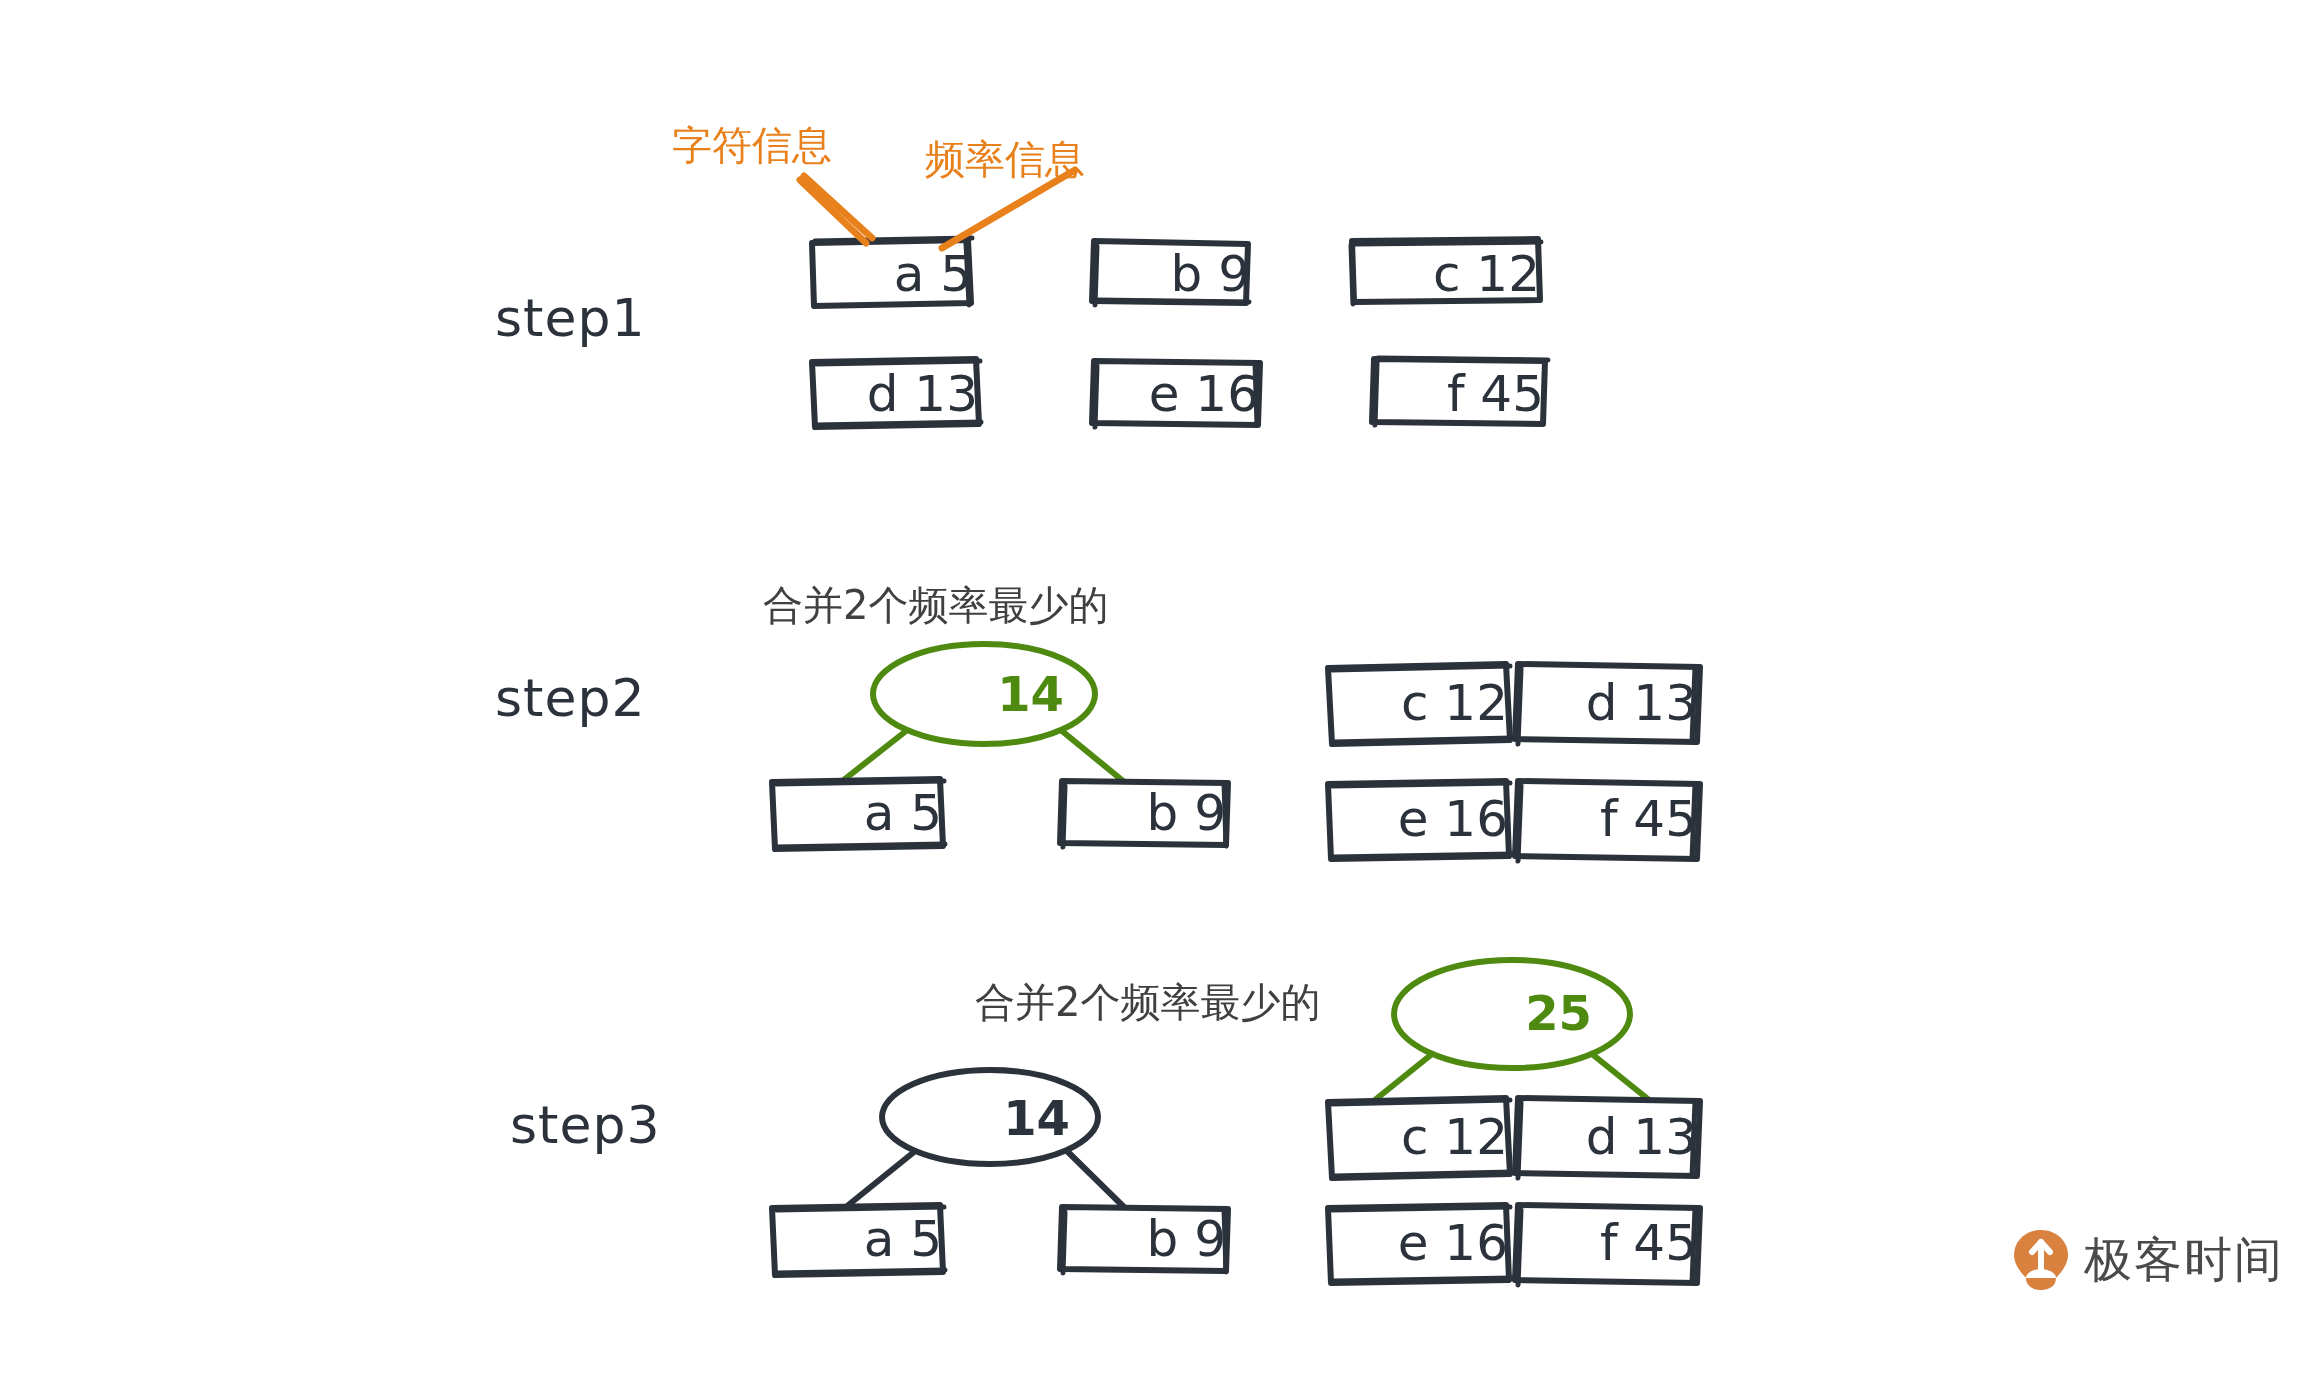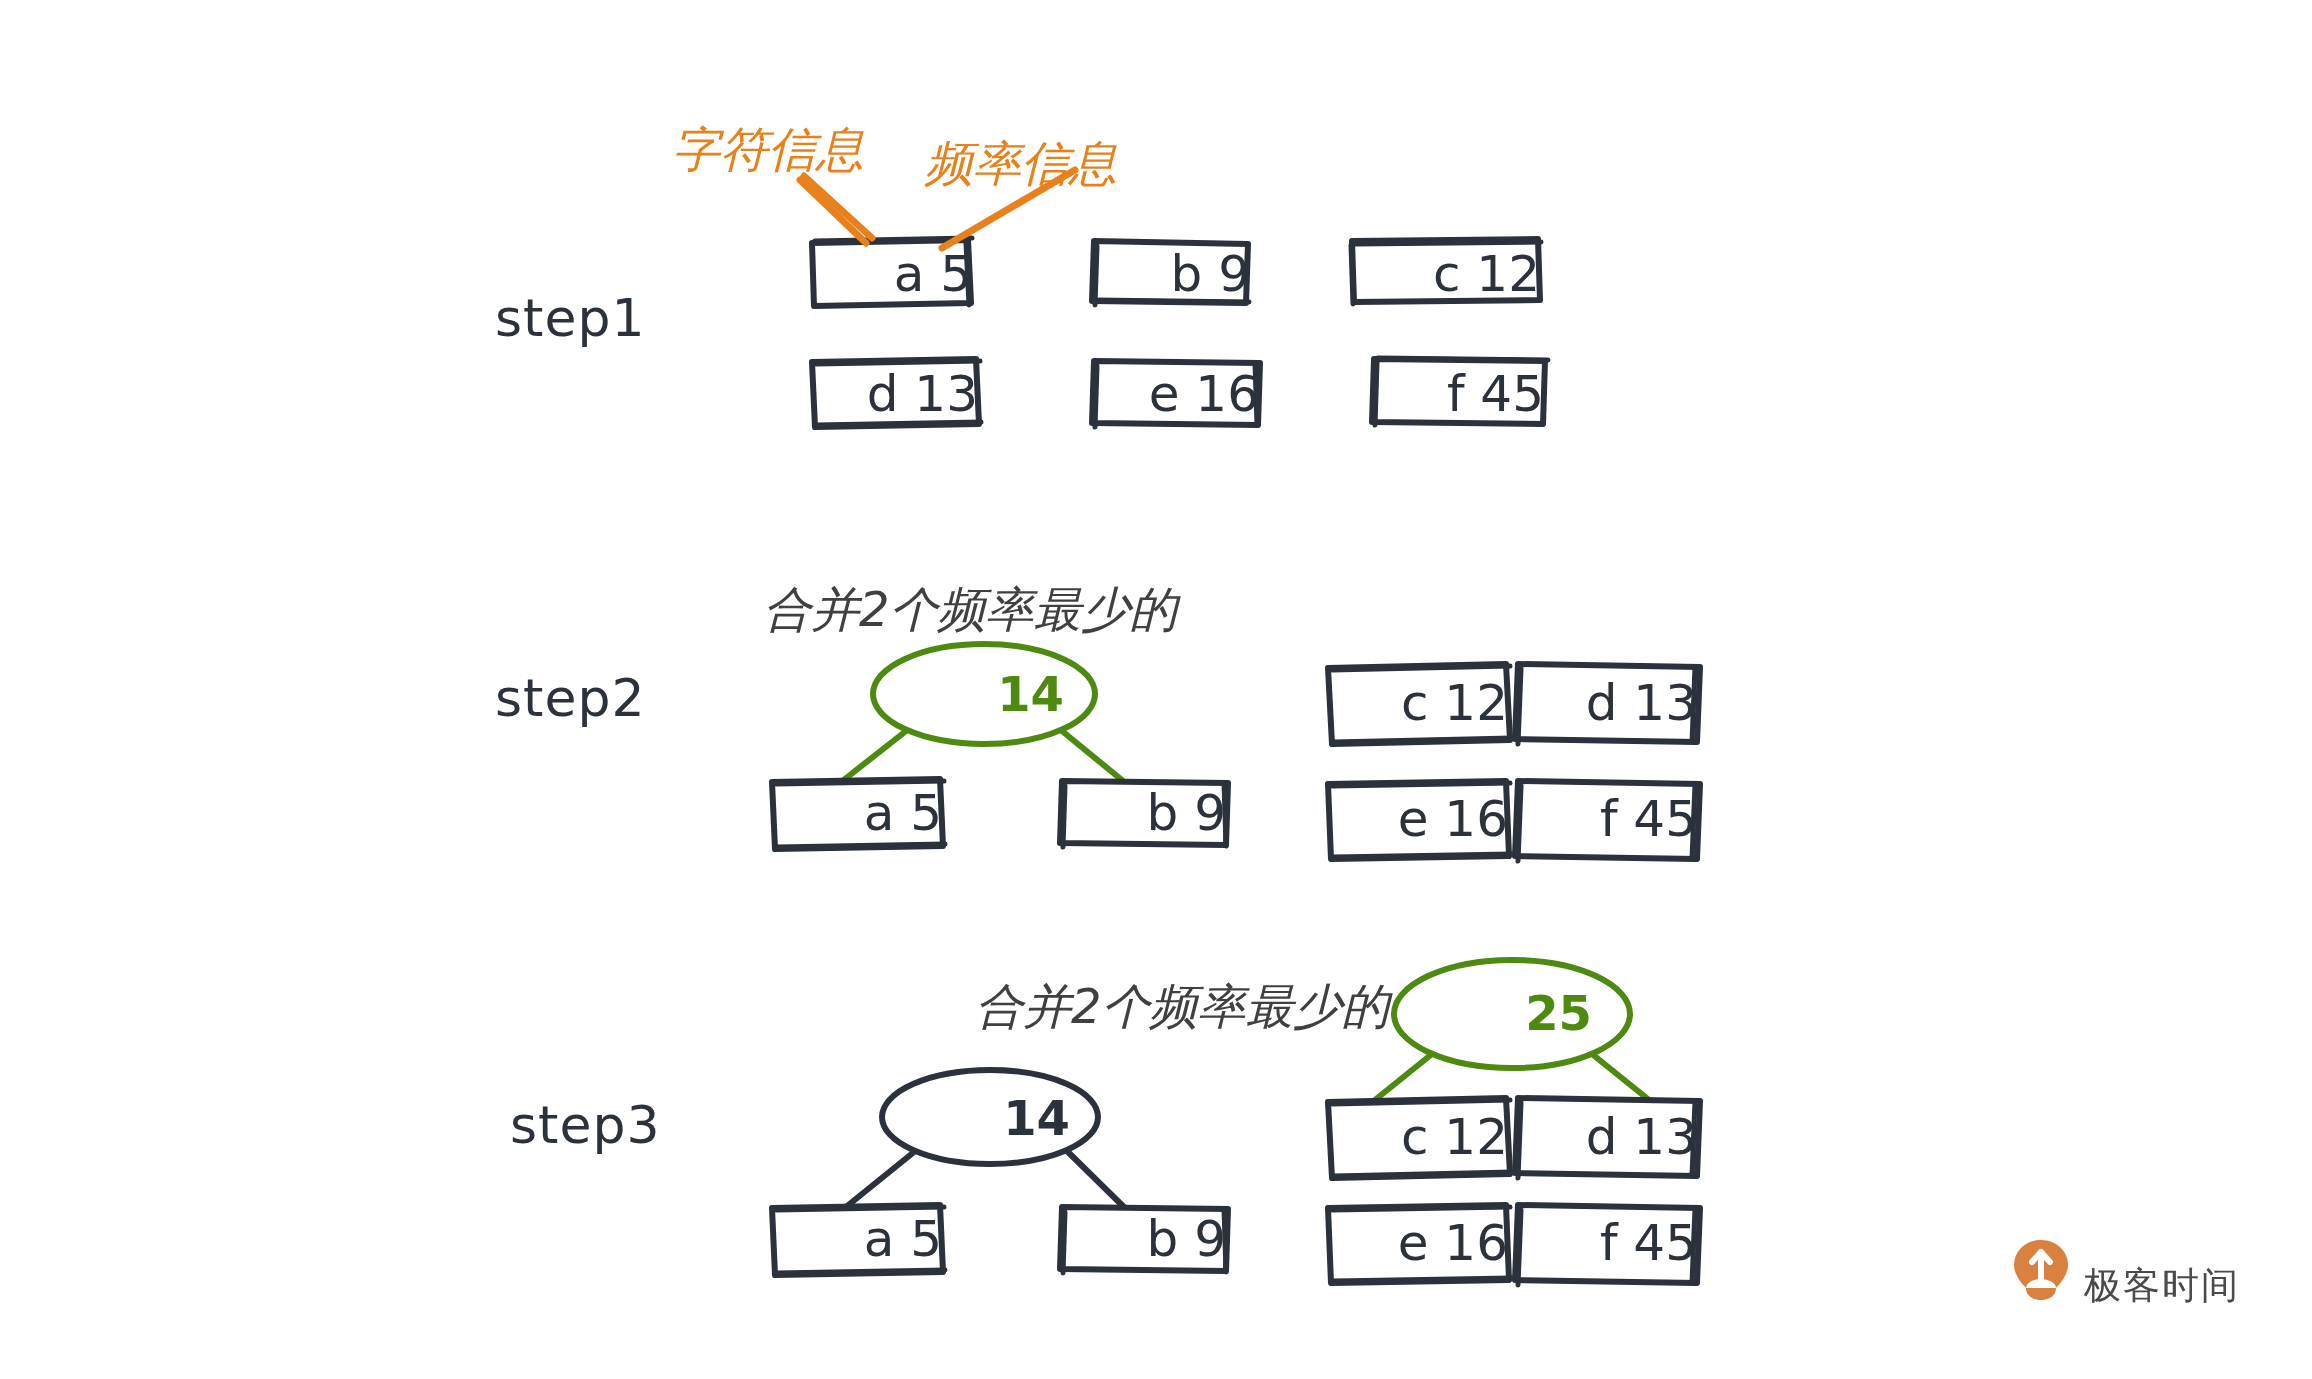--- a/index.html
+++ b/index.html
@@ -40,39 +40,37 @@
     font-size: 48px;
     font-weight: bold;
     white-space: nowrap;
     text-align: right;
   }
   .nodetext.green { color: #4e8a10; }
   .nodetext.dark  { color: #2b323b; }
   .annot {
     position: absolute;
     font-family: "DejaVu Sans", "Liberation Sans", sans-serif;
-    font-size: 48px;
-    white-space: nowrap;
-    font-style: italic;
+    font-size: 40px;
+    white-space: nowrap;
   }
   .annot.orange { color: #e8811c; }
   .annot.green  { color: #404040; }
   .logo-wrap {
     position: absolute;
     display: flex;
     align-items: center;
     gap: 14px;
   }
   .logo-text {
     font-family: "DejaVu Sans", "Liberation Sans", sans-serif;
-    font-size: 37px;
+    font-size: 48px;
     color: #4a4a4a;
     letter-spacing: 2px;
     white-space: nowrap;
-    margin-top: 33px;
   }
 </style>
 </head>
 <body>
 
 <div id="stage">
 
   <svg class="layer" viewBox="0 0 2312 1379">
     <defs>
       <style>

